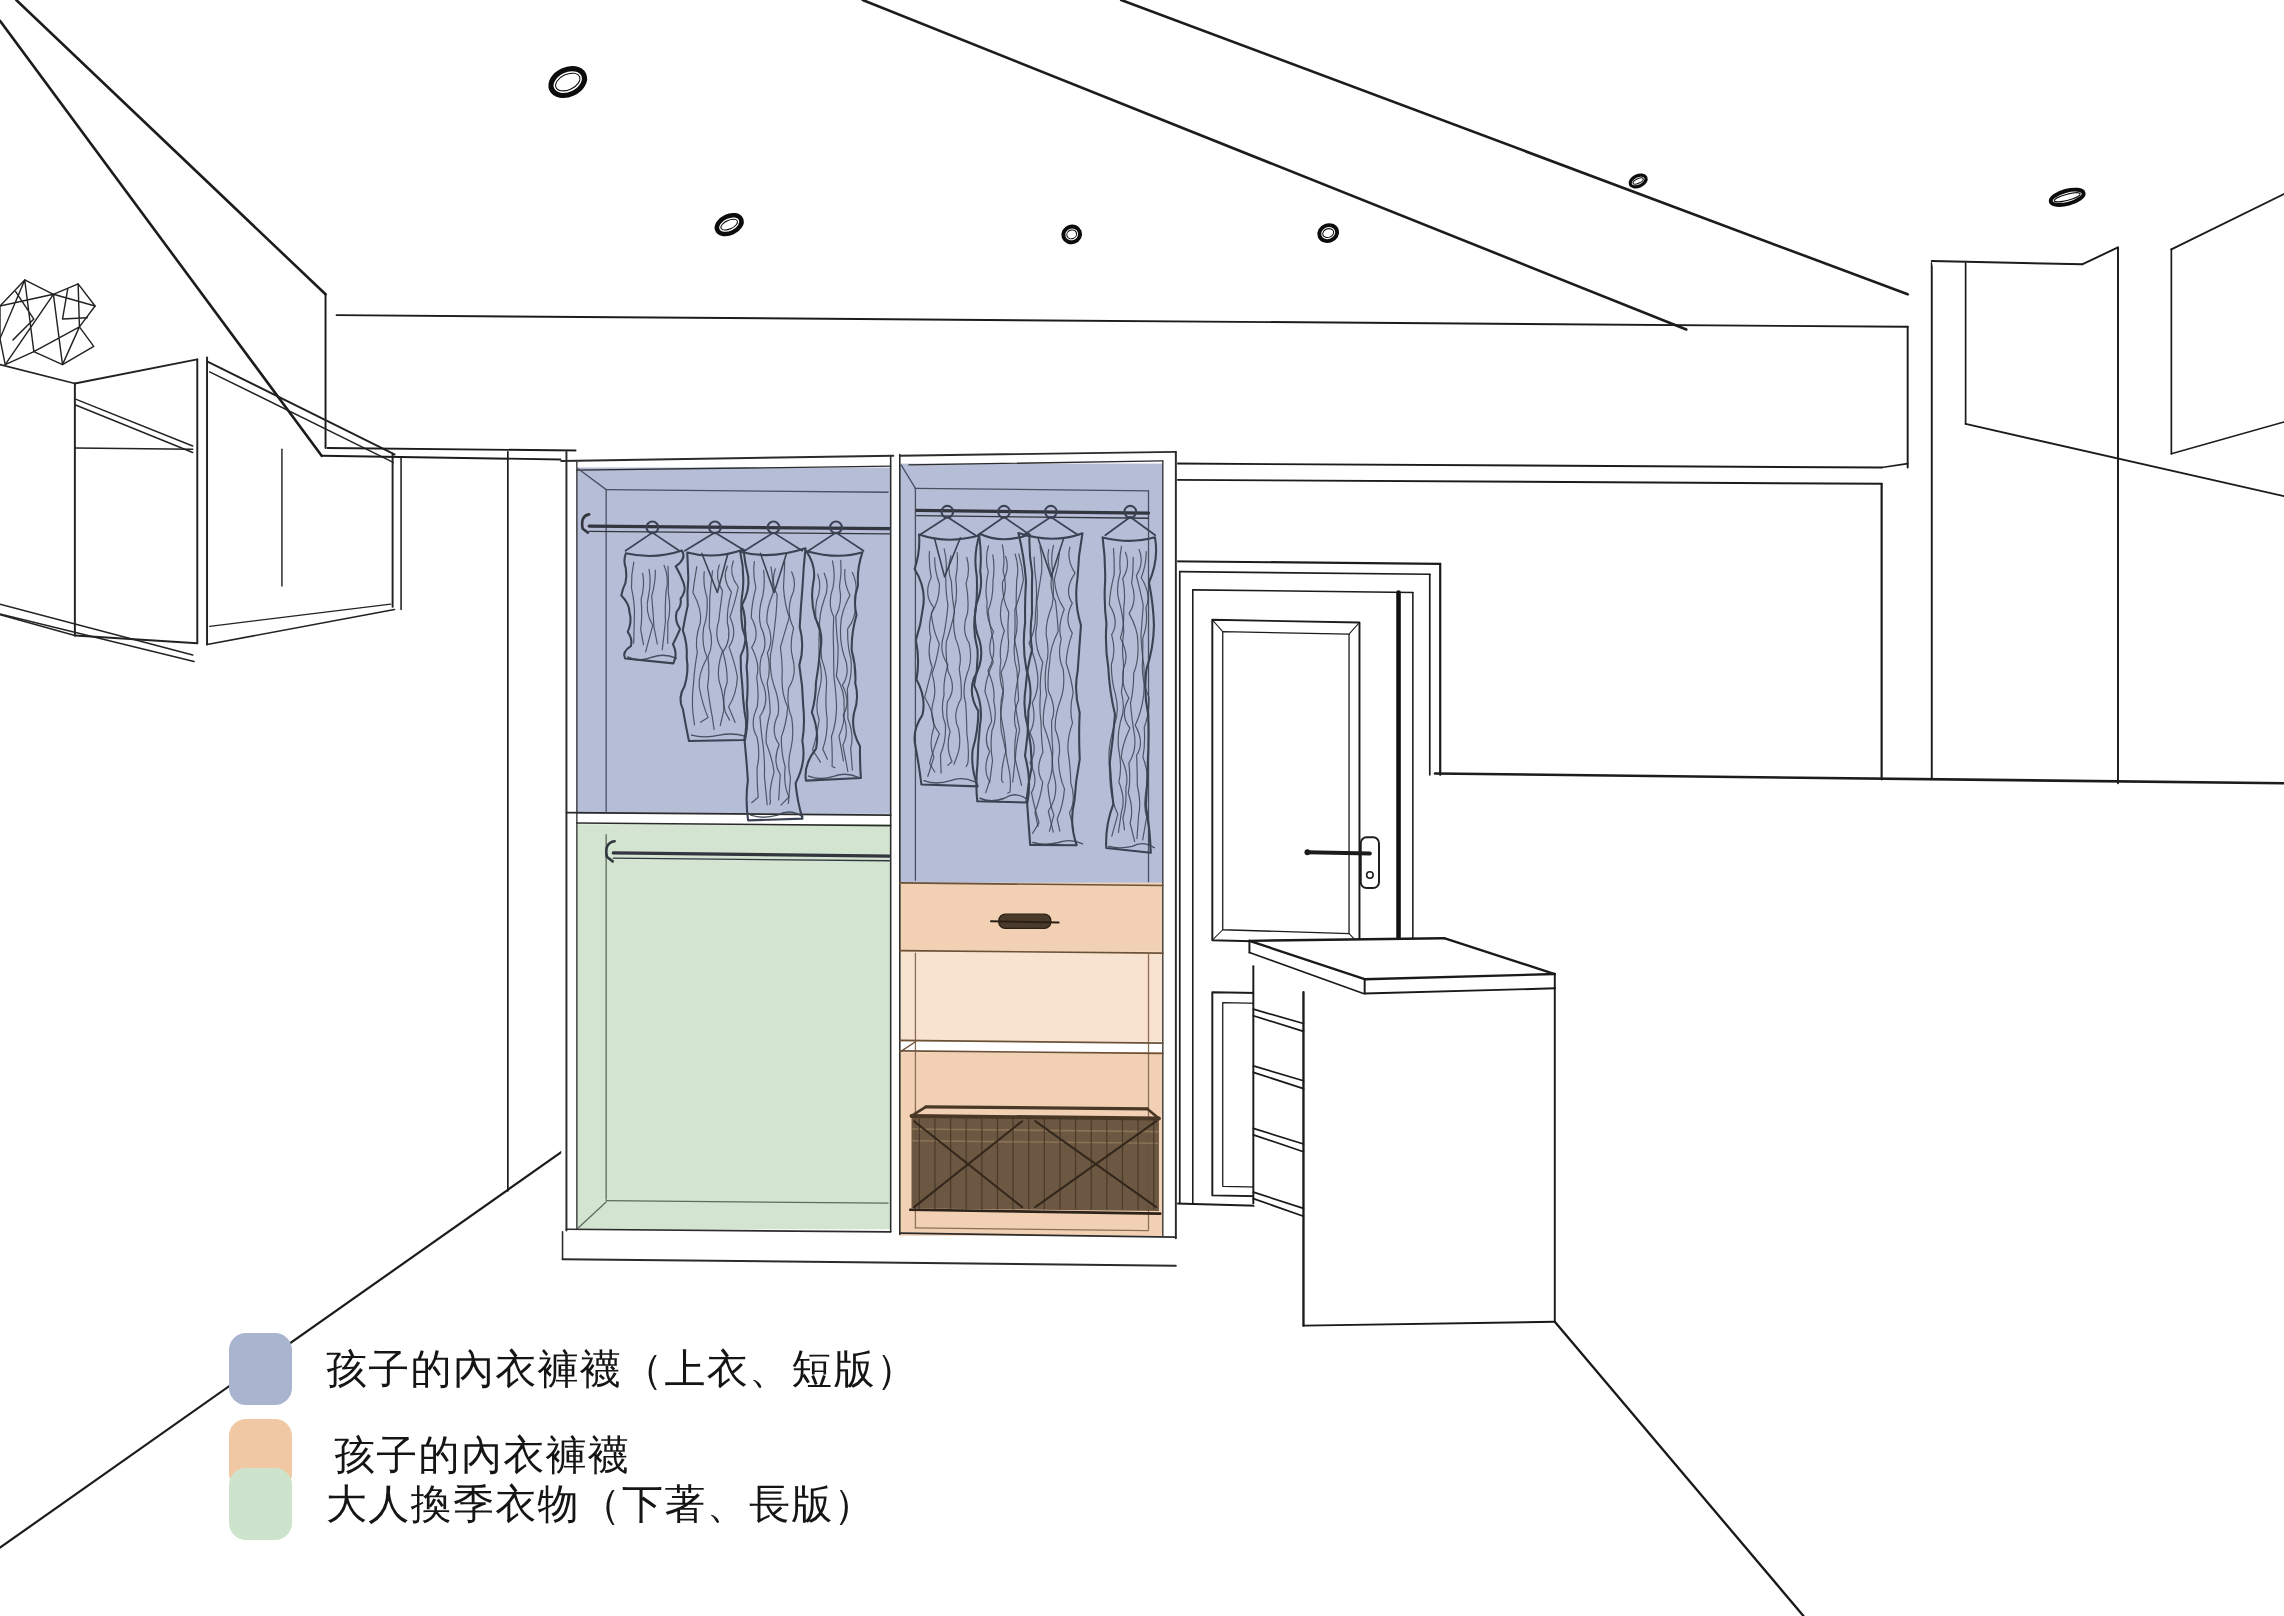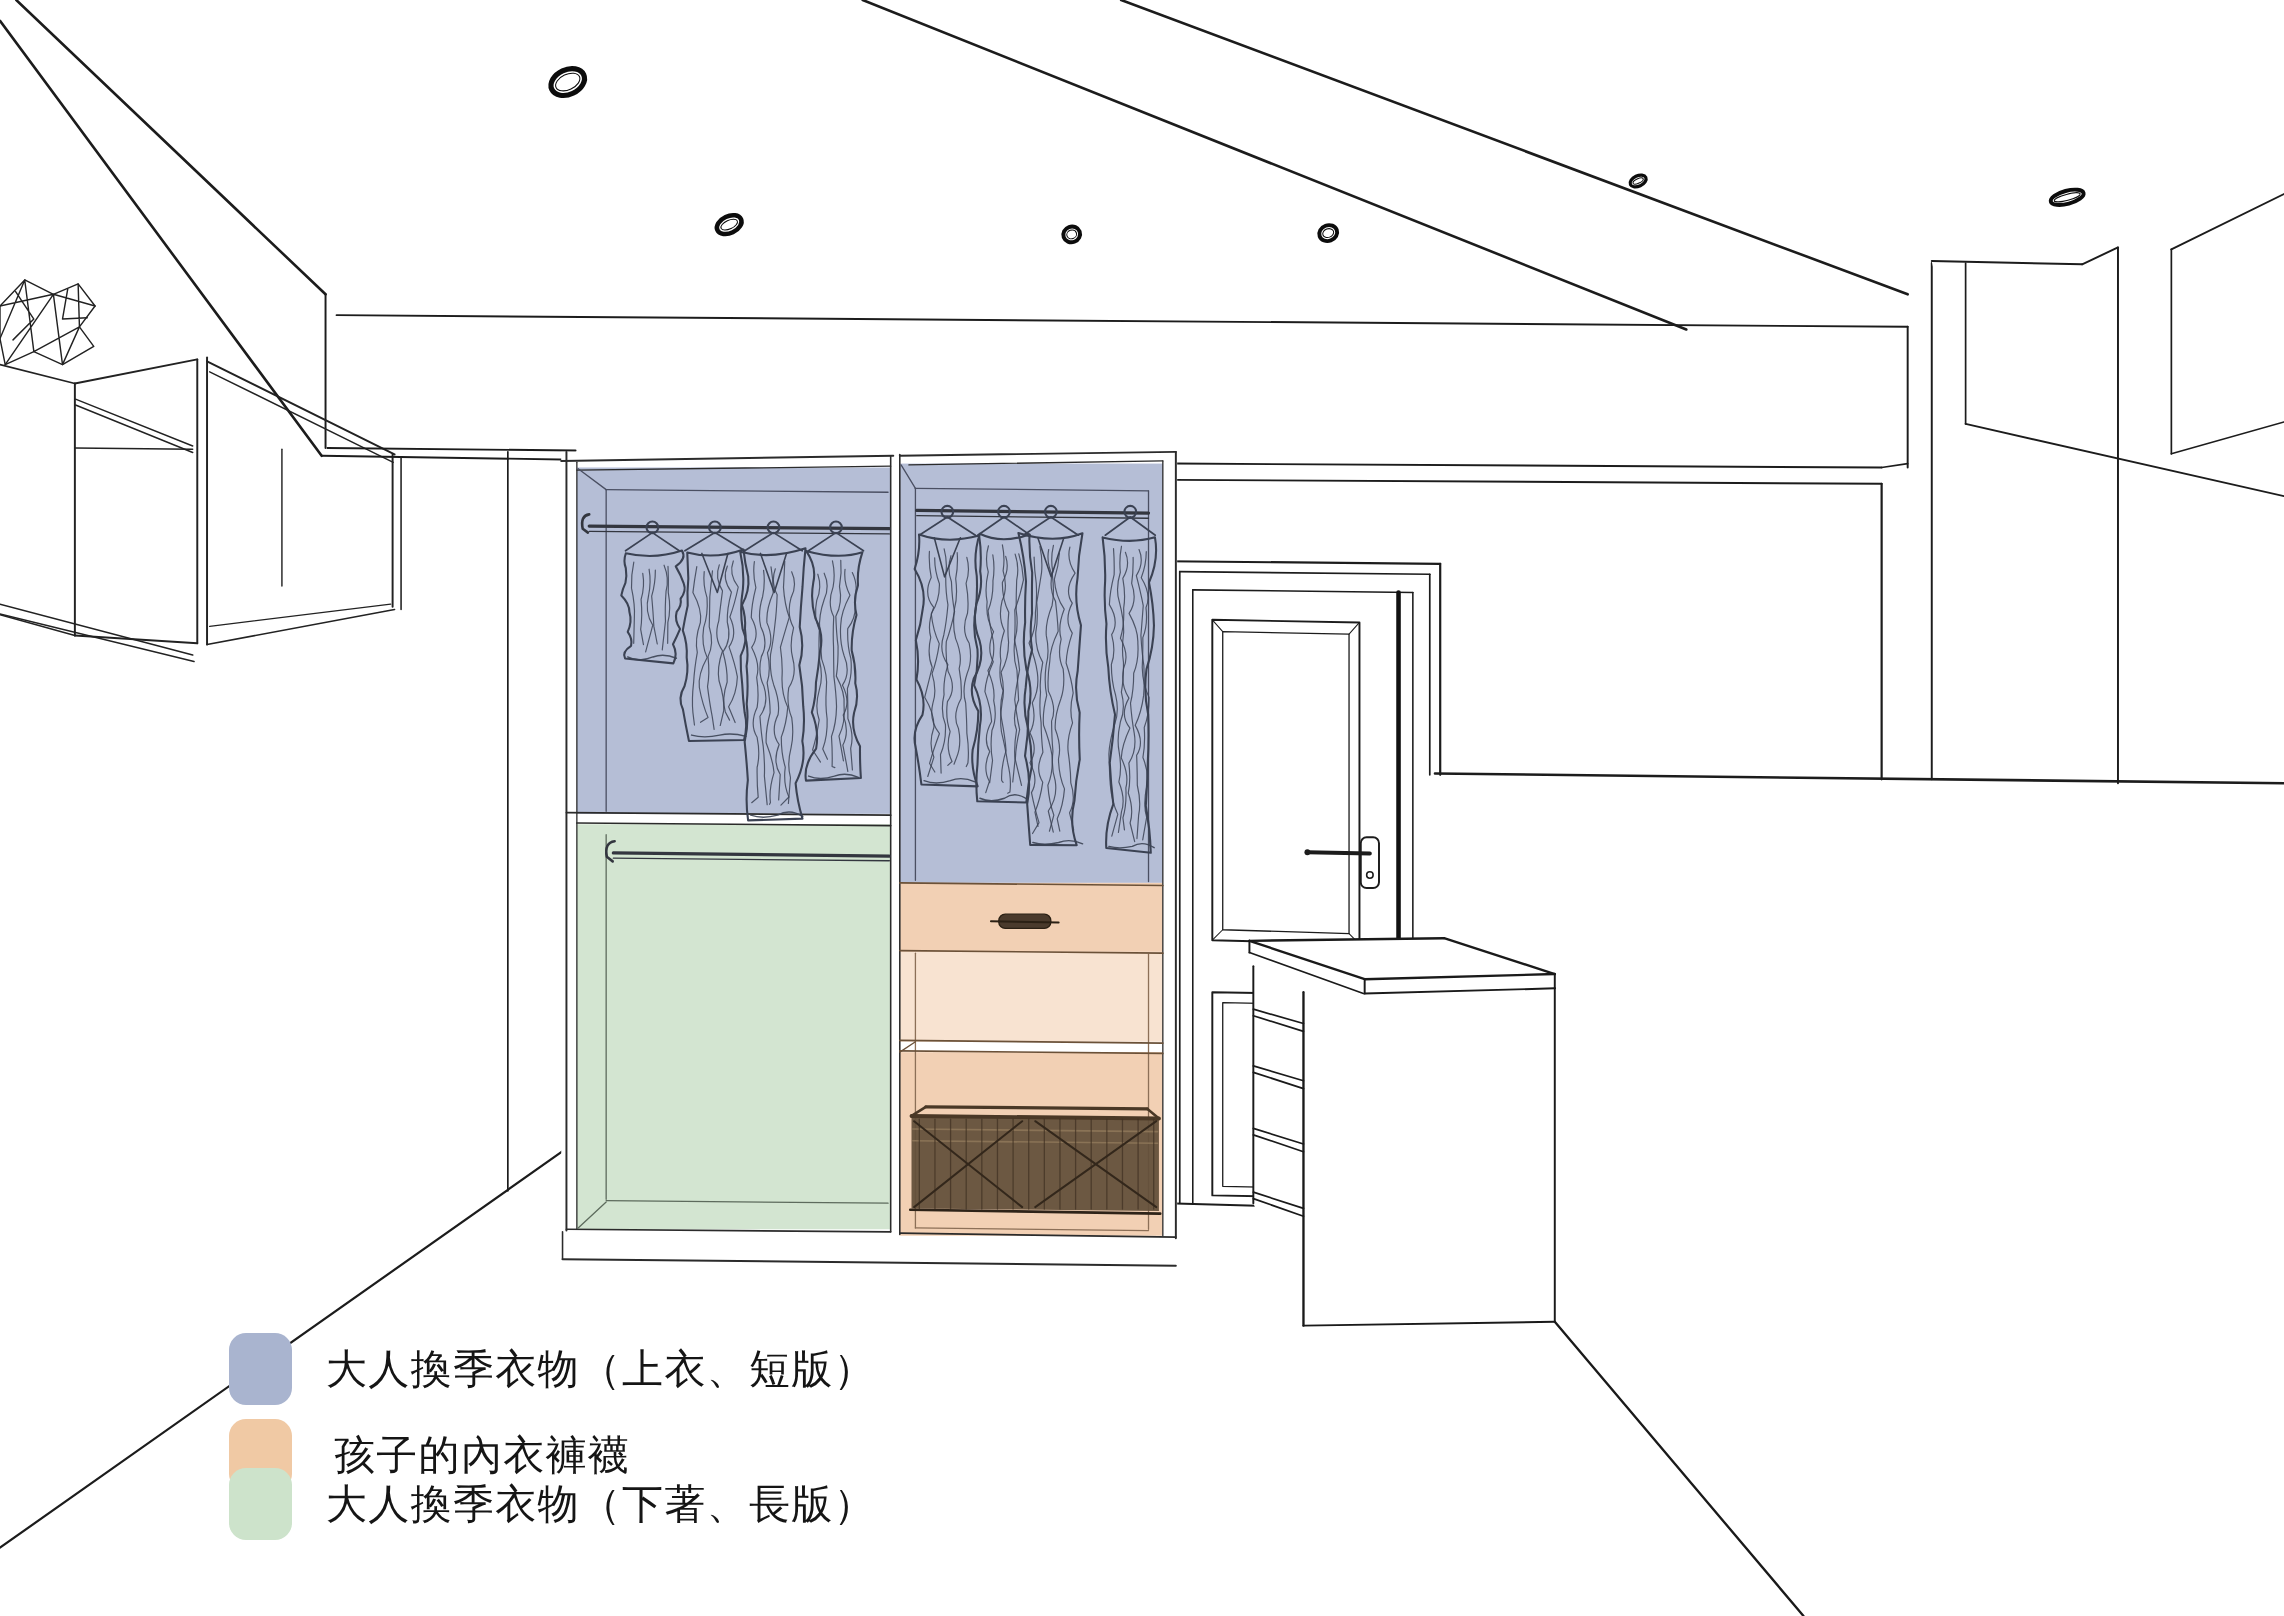--- a/index.html
+++ b/index.html
@@ -381,21 +381,21 @@
     </g>
     <line x1="2002" y1="2036" x2="2388" y2="2030" stroke-width="3"></line>
     <line x1="2388" y1="1518" x2="2388" y2="2030" stroke-width="3"></line>
     <line x1="2388" y1="2030" x2="2770" y2="2482" stroke-width="3.6"></line>
   </g>
 </svg>
 
 <div class="legend">
   <div class="legend-row row-1">
     <span class="chip" style="background: rgb(169, 180, 207);"></span>
-    <span class="legend-label">大人換季衣物（上衣、短版）</span>
+    <span class="legend-label">孩子的內衣褲襪（上衣、短版）</span>
   </div>
   <div class="legend-row row-2">
     <span class="chip" style="background: rgb(240, 201, 164);"></span>
     <span class="legend-label" style="margin-left:42px;font-family:Liberation Mono, monospace;">孩子的內衣褲襪</span>
   </div>
   <div class="legend-row row-3">
     <span class="chip" style="background: rgb(205, 227, 203);"></span>
     <span class="legend-label">大人換季衣物（下著、長版）</span>
   </div>
 </div>

